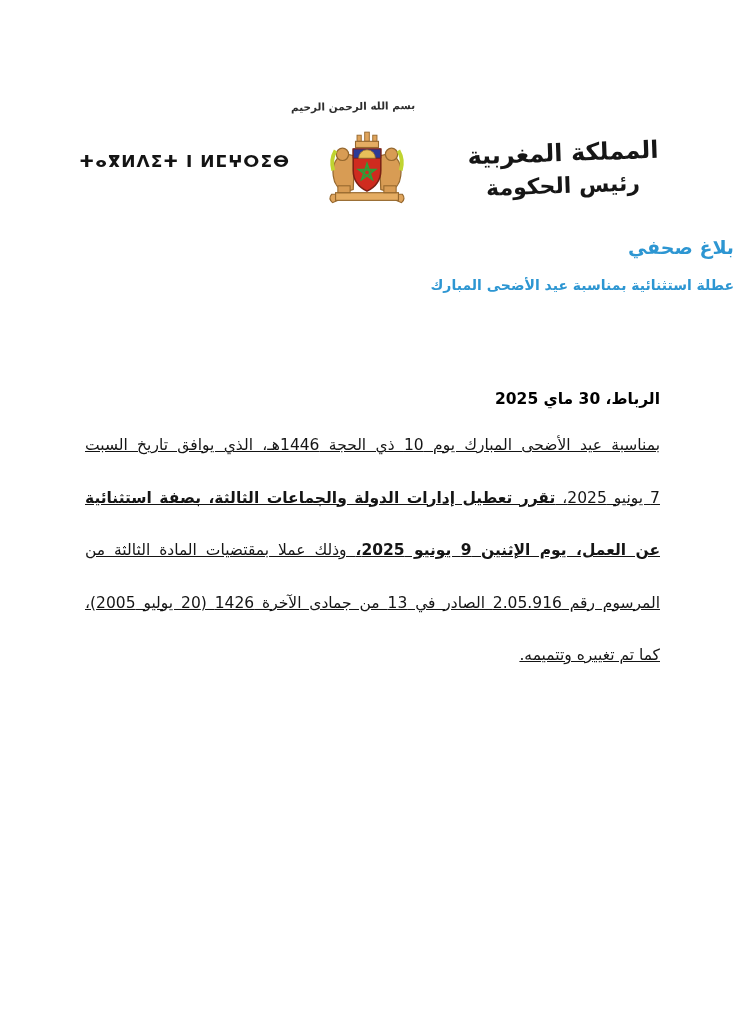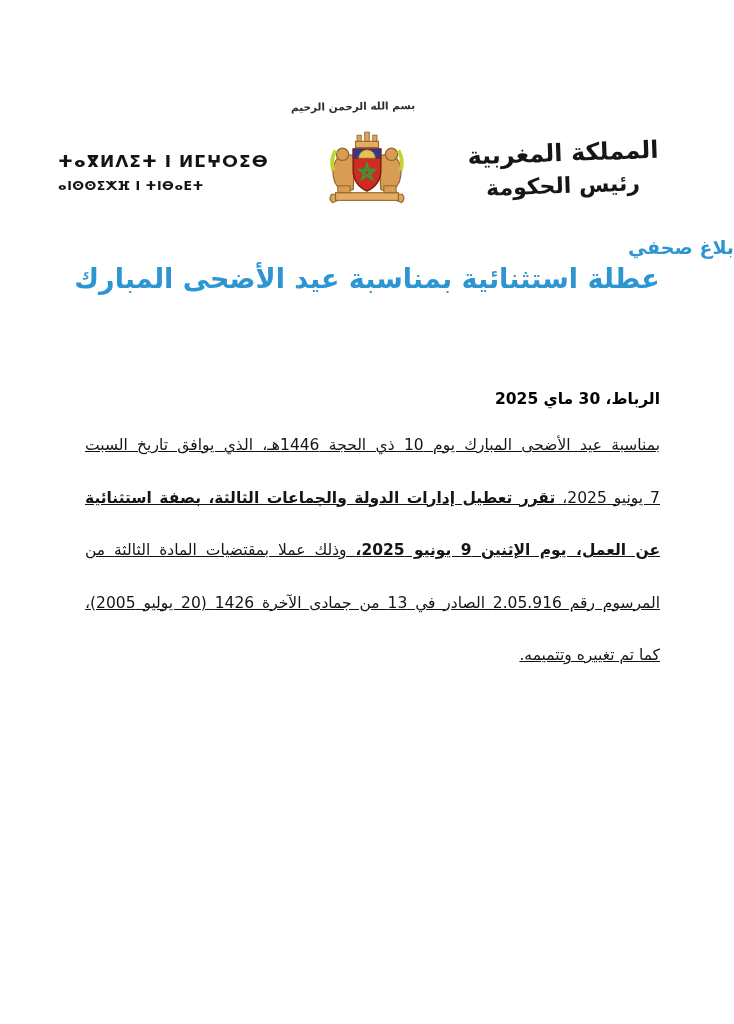--- a/index.html
+++ b/index.html
@@ -13,40 +13,40 @@
   
   .bismillah {
     position:absolute; top:100px; left:287px; width:132px; text-align:center;
     font-size:10.5px; font-weight:bold; color:#2e2e2e; direction:rtl; line-height:13px;
     transform:rotate(-1deg); letter-spacing:-0.5px;
   }
   .emblem { position:absolute; top:127px; left:321px; width:92px; height:90px; }
   .emblem svg { width:100%; height:100%; }
 
   .tifinagh {
-    position:absolute; top:150px; left:58px; width:232px; text-align:left; color:#141414;
+    position:absolute; top:150px; left:58px; width:232px; text-align:right; color:#141414;
   }
   .tifinagh .t1 { font-size:17px; font-weight:bold; letter-spacing:1px; line-height:22px; }
   .tifinagh .t2 { font-size:12.5px; font-weight:bold; letter-spacing:0.5px; line-height:16px; margin-top:6px; }
 
   .kingdom {
     position:absolute; top:137px; left:458px; width:210px; text-align:center;
     direction:rtl; color:#161616;
   }
   .kingdom .k1 { font-size:24px; font-weight:bold; line-height:32px; transform:rotate(-2deg); }
   .kingdom .k2 { font-size:22px; font-weight:bold; line-height:30px; margin-top:2px; transform:rotate(-2deg); }
 
   
   .title1 {
     position:absolute; top:236px; left:0; width:734px; text-align:right;
     color:var(--accent); font-weight:bold; font-size:19px; direction:rtl;
   }
   .title2 {
-    position:absolute; top:263px; left:0; width:734px; text-align:center;
-    color:var(--accent); font-weight:bold; font-size:27px; direction:rtl;
+    position:absolute; top:277px; left:0; width:734px; 
+    color:var(--accent); font-weight:bold; font-size:14px; direction:rtl;
   }
 
   
   .dateline {
     position:absolute; top:390px; right:74px; direction:rtl;
     font-size:15.5px; font-weight:bold; color:#000000;
   }
   .body-text {
     position:absolute; top:430px; left:85px; right:74px; direction:rtl;
     font-size:15.5px; color:#151515;
@@ -89,21 +89,20 @@
 
       <path d="M42 26 h36 v28 c0 14 -8 22 -18 27 c-10 -5 -18 -13 -18 -27 z" fill="#cf2b1f" stroke="#7c2014" stroke-width="2"></path>
       <path d="M42 26 h36 v12 h-36 z" fill="#2c3a96" stroke="#7c2014" stroke-width="1.2"></path>
       <path d="M49 38 a11 11 0 0 1 22 0 z" fill="#e8c05a" stroke="#96682e" stroke-width="1"></path>
       <path d="M60 45.5 L53.5 65.4 L70.5 53.1 L49.5 53.1 L66.5 65.4 Z" fill="none" stroke="#2e9e37" stroke-width="2.4" stroke-linejoin="miter"></path>
     </svg>
   </div>
 
   <div class="tifinagh">
     <div class="t1">ⵜⴰⴳⵍⴷⵉⵜ ⵏ ⵍⵎⵖⵔⵉⴱ</div>
-    <div class="t2">ⴰⵏⵙⵙⵉⵅⴼ ⵏ ⵜⵏⴱⴰⴹⵜ</div>
   </div>
 
   <div class="kingdom">
     <div class="k1" lang="ar">المملكة المغربية</div>
     <div class="k2" lang="ar">رئيس الحكومة</div>
   </div>
 
   <div class="title1" lang="ar">بلاغ صحفي</div>
   <div class="title2" lang="ar">عطلة استثنائية بمناسبة عيد الأضحى المبارك</div>
 

